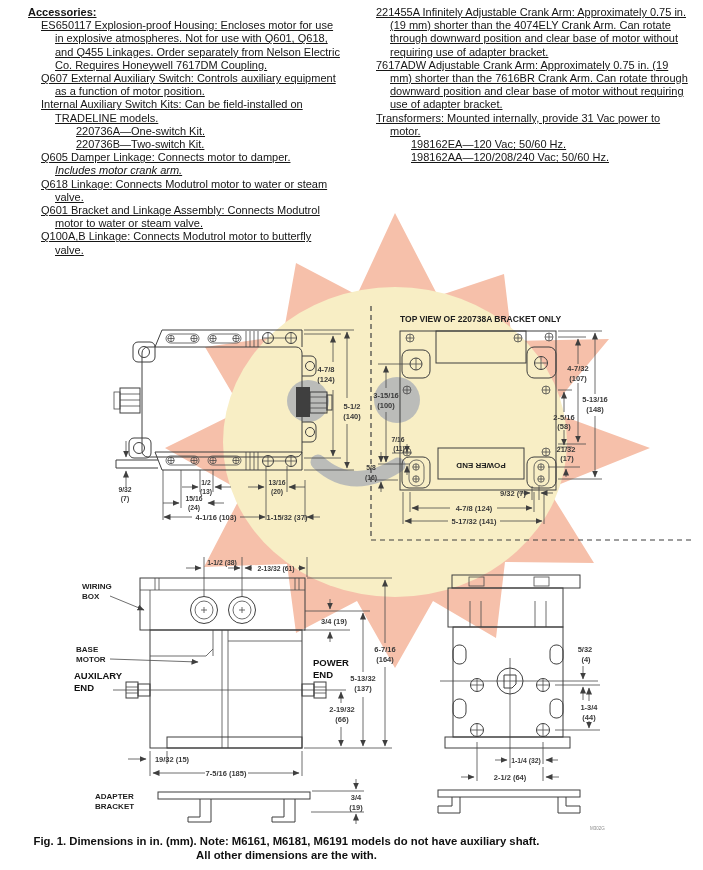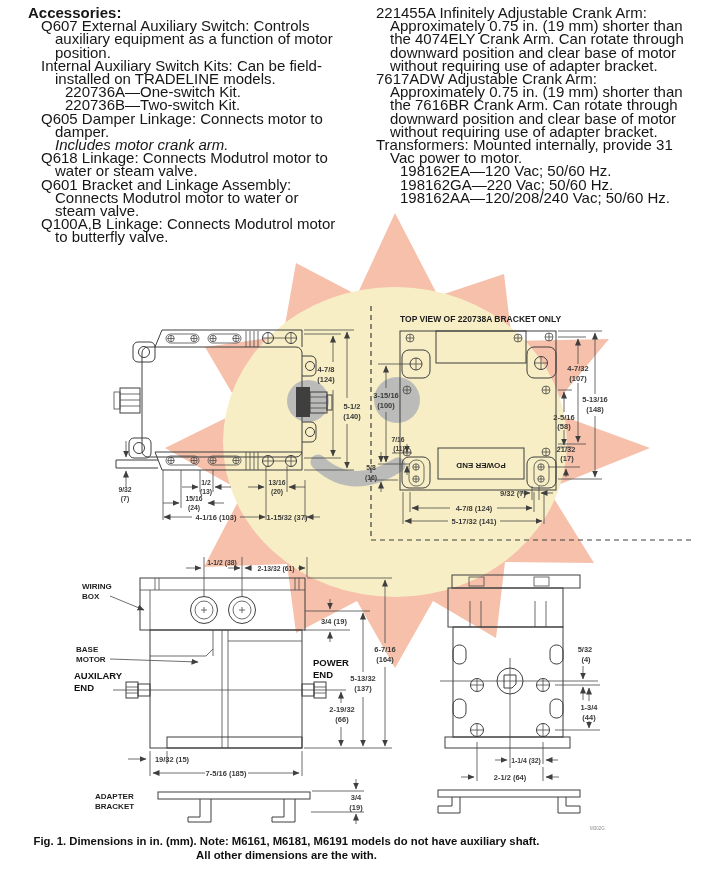--- a/index.html
+++ b/index.html
@@ -1,26 +1,26 @@
 <!DOCTYPE html>
 <html><head>
 <meta charset="utf-8">
 <style>
   html,body{margin:0;padding:0;background:#fff;}
   body{width:703px;height:870px;position:relative;overflow:hidden;
        font-family:"Liberation Sans",sans-serif;color:#161616;}
   svg{position:absolute;left:0;top:0;}
   #wm{z-index:0;}
   #fig{z-index:2;}
-  .col{position:absolute;top:6px;z-index:1;font-size:15px;line-height:13.2px;}
+  .col{position:absolute;top:6px;z-index:1;font-size:11px;line-height:13.2px;text-decoration:underline;}
   .col-left{left:41px;width:300px;}
   .col-right{left:376px;width:316px;}
   .hd{margin-left:-13px;font-weight:bold;}
   .item{padding-left:14px;text-indent:-14px;}
-  .sub{margin-left:24px;}
+  .sub{margin-left:35px;}
   .cont{padding-left:14px;}
   .it{font-style:italic;}
   .caption{position:absolute;left:0;top:835px;width:573px;z-index:3;text-align:center;
            font-weight:bold;font-size:11.3px;line-height:13.8px;color:#101010;}
   
   .ln{stroke:#3f3f3f;stroke-width:1;fill:none;}
   .tn{stroke:#4a4a4a;stroke-width:0.8;fill:none;}
   .dsh{stroke:#3f3f3f;stroke-width:1.2;fill:none;stroke-dasharray:5,4;}
   .dt{font:bold 7.5px "Liberation Sans",sans-serif;fill:#3a3a3a;text-anchor:middle;}
   .dts{font:bold 6.8px "Liberation Sans",sans-serif;fill:#3a3a3a;text-anchor:middle;}
@@ -35,37 +35,37 @@
 <svg id="wm" width="703" height="870" viewBox="0 0 703 870">
   <polygon points="395,213 438,296 504,274 512,341 609,339 549,411 650,448 548,489 594,563 505,562 496,638 433,601 395,668 357,601 296,633 287,564 204,567 243,492 165,448 242,410 205,347 283,336 296,263 357,295" fill="#f6c0aa"></polygon>
   <ellipse cx="395" cy="442" rx="172" ry="155" fill="#f8eec5"></ellipse>
   <circle cx="308" cy="401" r="21" opacity="0.78" fill="#a9aeb6"></circle>
   <circle cx="397" cy="400" r="23" opacity="0.78" fill="#a9aeb6"></circle>
   <path d="M318,462 Q352,494 398,465" stroke-width="15" fill="none" stroke-linecap="round" opacity="0.78" stroke="#a9aeb6"></path>
 </svg>
 
 <div class="col col-left">
   <div class="hd">Accessories:</div>
+  <div class="item">ES650117 Explosion-proof Housing: Encloses motor for use in explosive atmospheres. Not for use with Q601, Q618, and Q455 Linkages. Order separately from Nelson Electric Co. Requires Honeywell 7617DM Coupling.</div>
   <div class="item">Q607 External Auxiliary Switch: Controls auxiliary equipment as a function of motor position.</div>
   <div class="item">Internal Auxiliary Switch Kits: Can be field-installed on TRADELINE models.</div>
   <div class="item sub">220736A—One-switch Kit.</div>
   <div class="item sub">220736B—Two-switch Kit.</div>
   <div class="item">Q605 Damper Linkage: Connects motor to damper.</div>
   <div class="cont it">Includes motor crank arm.</div>
   <div class="item">Q618 Linkage: Connects Modutrol motor to water or steam valve.</div>
   <div class="item">Q601 Bracket and Linkage Assembly: Connects Modutrol motor to water or steam valve.</div>
   <div class="item">Q100A,B Linkage: Connects Modutrol motor to butterfly valve.</div>
 </div>
 
 <div class="col col-right">
   <div class="item">221455A Infinitely Adjustable Crank Arm: Approximately 0.75 in. (19 mm) shorter than the 4074ELY Crank Arm. Can rotate through downward position and clear base of motor without requiring use of adapter bracket.</div>
   <div class="item">7617ADW Adjustable Crank Arm: Approximately 0.75 in. (19 mm) shorter than the 7616BR Crank Arm. Can rotate through downward position and clear base of motor without requiring use of adapter bracket.</div>
   <div class="item">Transformers: Mounted internally, provide 31 Vac power to motor.</div>
   <div class="item sub">198162EA—120 Vac; 50/60 Hz.</div>
-  <div class="item sub">198162GA—220 Vac; 50/60 Hz.</div>
   <div class="item sub">198162AA—120/208/240 Vac; 50/60 Hz.</div>
 </div>
 
 <svg id="fig" width="703" height="870" viewBox="0 0 703 870">
   <defs>
     <marker id="ar" markerWidth="8" markerHeight="8" refX="6.5" refY="3" orient="auto" markerUnits="userSpaceOnUse">
       <path d="M0,0 L7,3 L0,6 z" fill="#3f3f3f"></path>
     </marker>
     <g id="scr">
         <circle r="4" class="tn"></circle>

